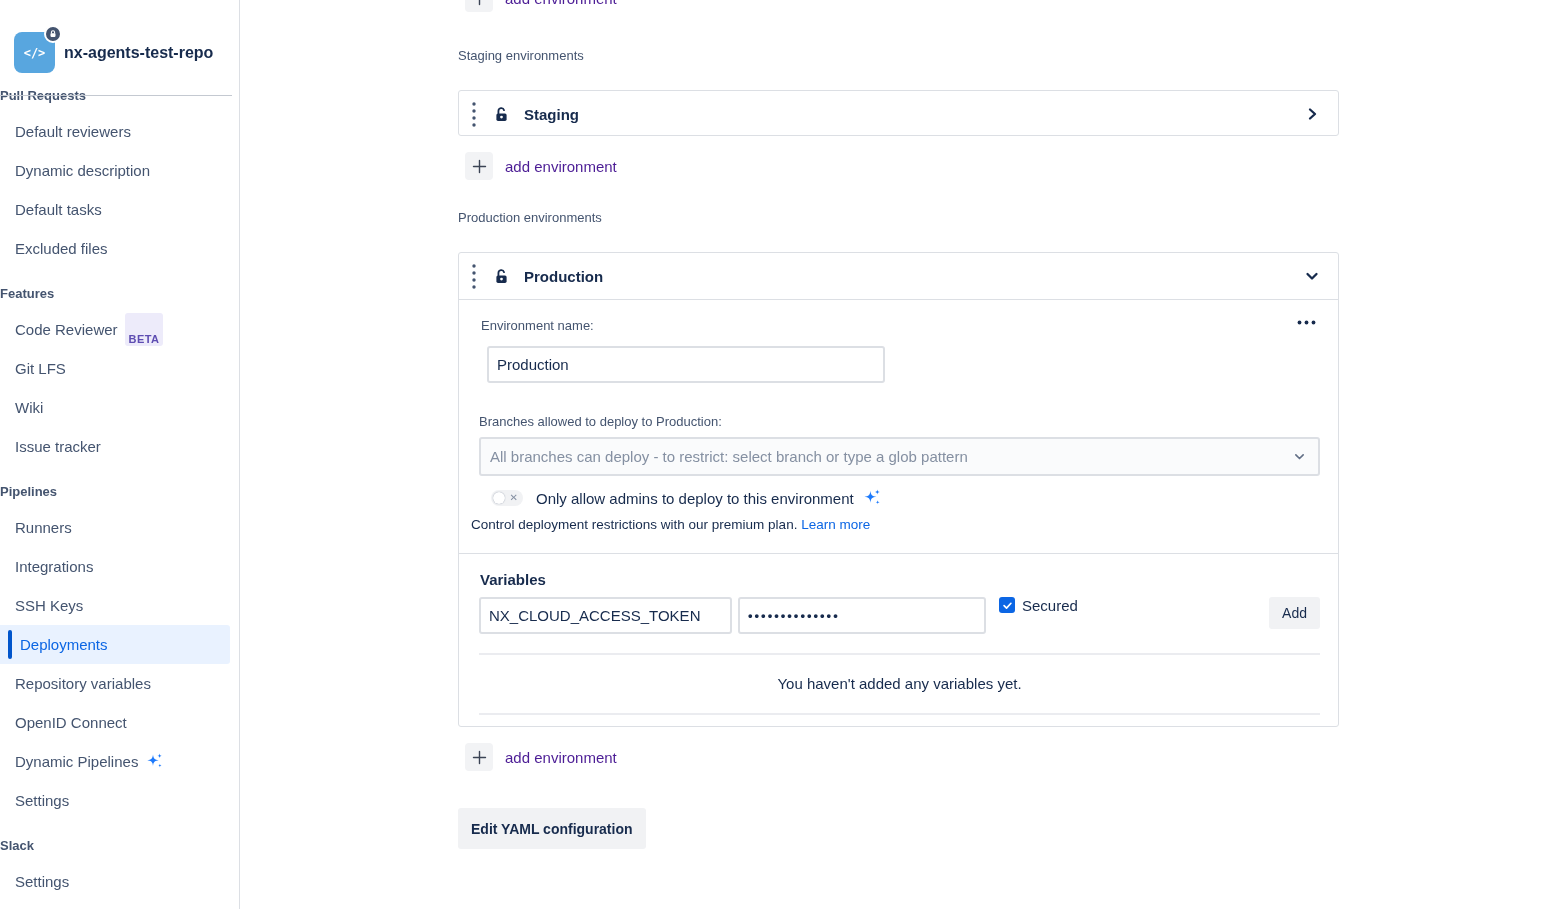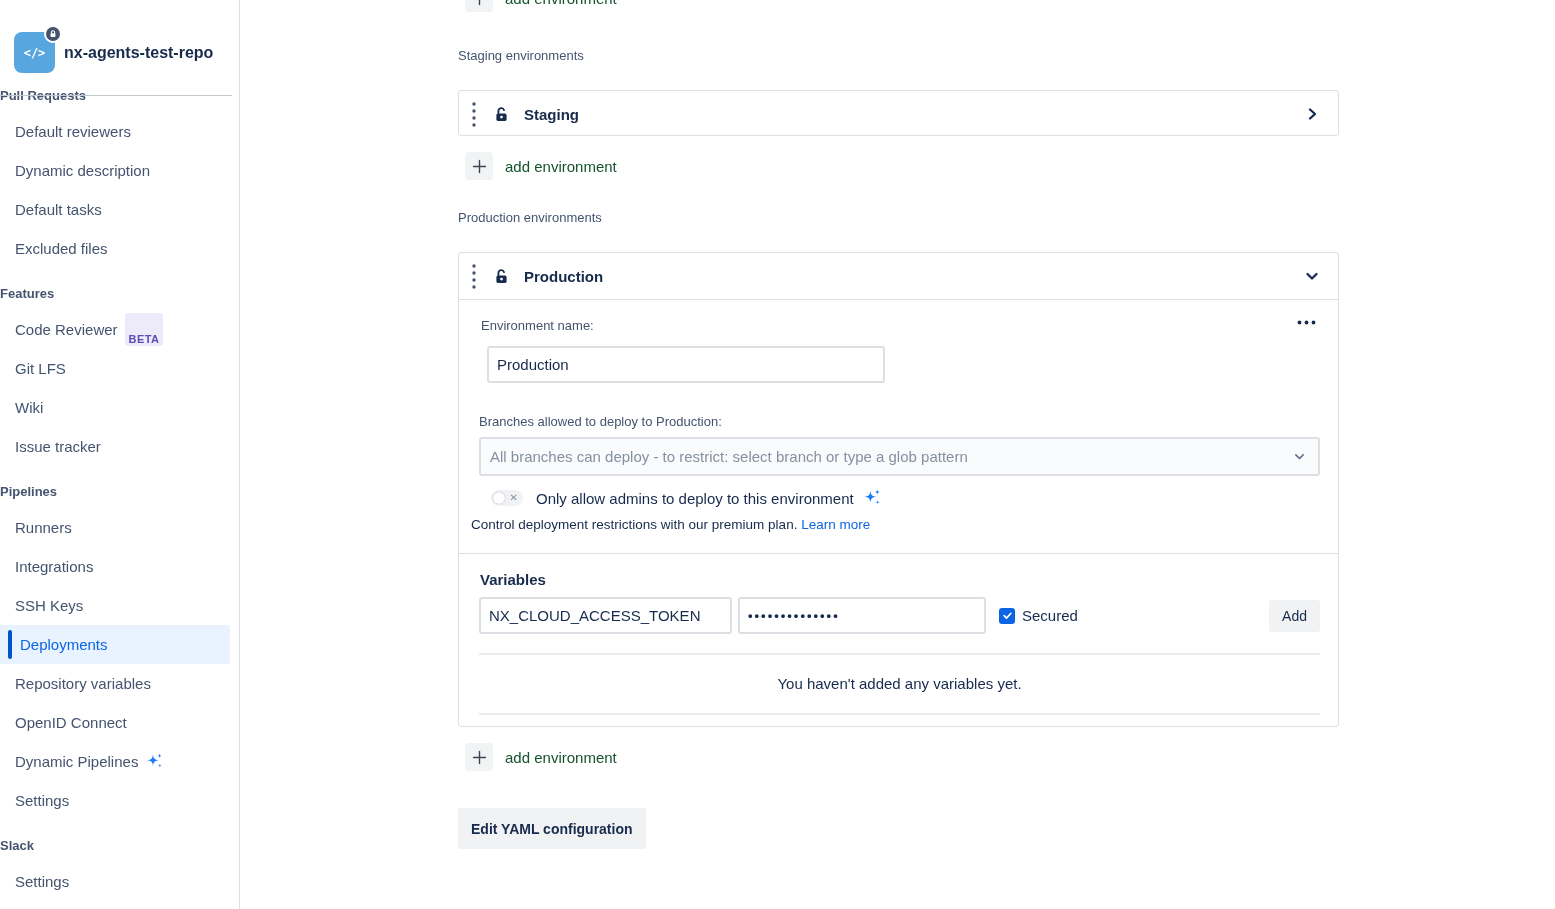--- a/index.html
+++ b/index.html
@@ -38,39 +38,39 @@
   .section-label { font-size:13px; color:#44546F; }
   .env-card { left:217px; width:881px; background:#fff; border:1px solid #DCDFE4; border-radius:3px; }
   .card-head { height:46px; display:flex; align-items:center; padding:0 18px 0 10px; }
   .card-title { font-size:15px; font-weight:700; color:#172B4D; margin-left:14px; }
   .drag { margin-left:2px; cursor:grab; display:flex; }
   .lockwrap { margin-left:16px; display:flex; }
   .spacer { flex:1; }
   .add-env { display:flex; align-items:center; gap:12px; cursor:pointer; }
   .plus-box { width:28px; height:28px; border-radius:4px; background:#F2F3F5;
               display:flex; align-items:center; justify-content:center; }
-  .add-env .lbl { font-size:15px; color:#14532d; }
+  .add-env .lbl { font-size:15px; color:#4c1d95; }
   .card-body1 { position:relative; height:255px; border-top:1px solid #DCDFE4; border-bottom:1px solid #DCDFE4; padding:0 20px; }
   .card-body2 { position:relative; height:173px; padding:0 20px; }
   .field-label { font-size:13px; color:#44546F; }
   .text-input { border:2px solid #DCDFE4; border-radius:3px; height:37px; font-size:15px;
               color:#172B4D; padding:0 8px; font-family:"Liberation Sans", sans-serif; background:#fff; outline:none; }
   .select { height:39px; background:#FAFBFC; border:2px solid #DCDFE4; border-radius:3px;
               display:flex; align-items:center; padding:0 12px 0 9px; cursor:pointer; }
   .select .ph { font-size:15px; color:#8590A2; flex:1; }
   .toggle-row { display:flex; align-items:center; }
   .toggle { width:32px; height:16px; border-radius:8px; background:#F1F2F4; position:relative; cursor:pointer; }
   .toggle .knob { position:absolute; left:2px; top:2px; width:12px; height:12px; border-radius:50%;
               background:#fff; box-shadow:0 0 1px rgba(9,30,66,.5); }
   .toggle .x { position:absolute; right:5px; top:1.5px; font-size:10px; color:#8590A2; }
   .toggle-row .lbl { font-size:15px; color:#172B4D; margin-left:13px; margin-right:8px; }
   .premium { font-size:13.5px; color:#172B4D; }
   .premium a { color:#0C66E4; text-decoration:none; font-weight:500; cursor:pointer; }
   .vars-title { font-size:15px; font-weight:700; color:#172B4D; }
-  .vars-row { display:flex; align-items:center; }
+  .vars-row { display:flex; align-items:flex-start; }
   .cb { width:16px; height:16px; border-radius:3px; background:#0C66E4; display:flex;
         align-items:center; justify-content:center; cursor:pointer; margin-left:13px; }
   .cb-label { font-size:15px; color:#172B4D; margin-left:7px; }
   .btn { background:#F1F2F4; border:none; border-radius:3px; color:#172B4D;
         font-family:"Liberation Sans", sans-serif; cursor:pointer; }
   .add-btn { height:32px; padding:0 13px; font-size:14px; font-weight:500; margin-left:auto; }
   .hr { height:2px; background:#EBECF0; }
   .empty-text { font-size:15px; color:#172B4D; text-align:center; }
   .yaml-btn { height:41px; padding:0 13px; font-size:14px; font-weight:600; }
   .dots-menu { cursor:pointer; display:flex; }

